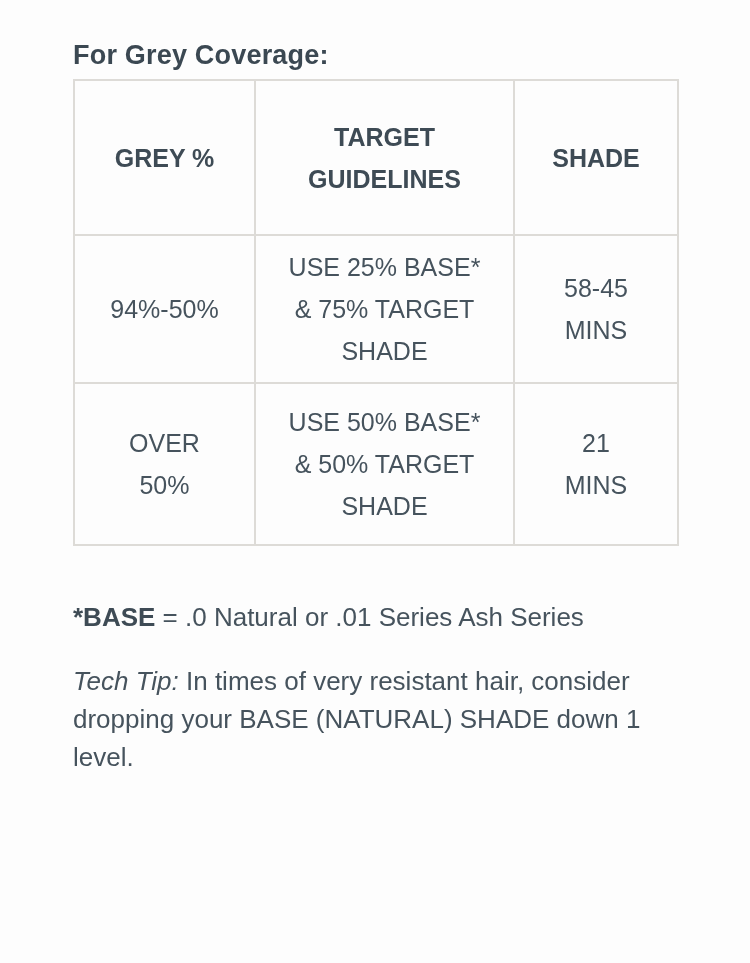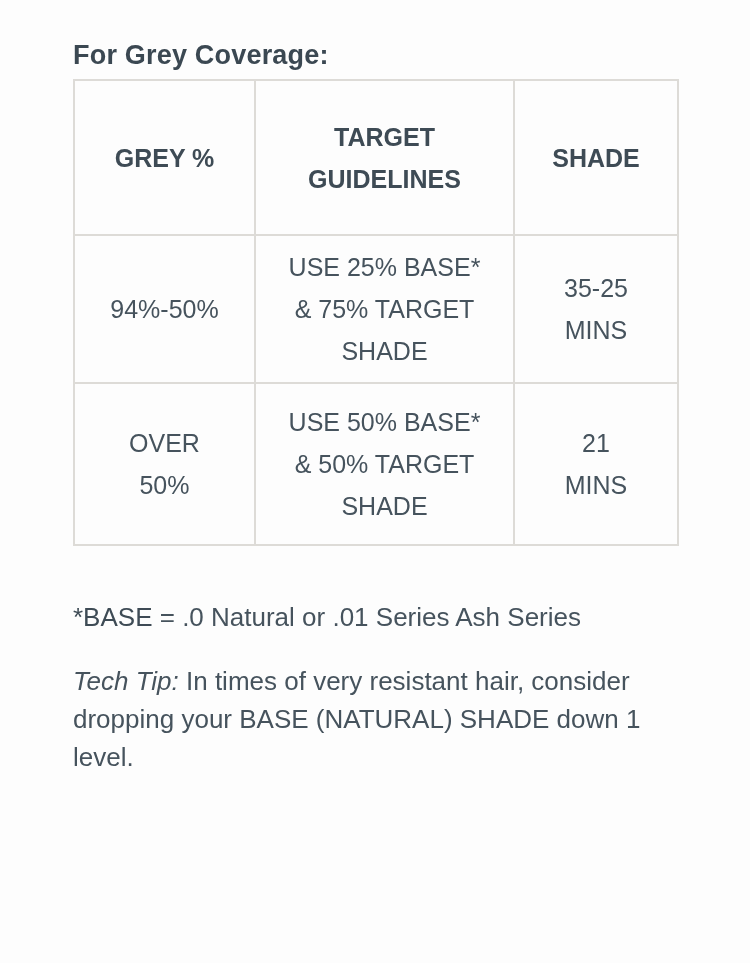--- a/index.html
+++ b/index.html
@@ -50,21 +50,21 @@
   table.coverage tbody tr:nth-child(1) { height: 122px; }
   table.coverage tbody tr:nth-child(2) { height: 162px; }
   table.coverage tbody tr:nth-child(3) { height: 167px; font-style: italic; }
 
   .footnote {
     margin: 52px 0 0 0;
     font-size: 26px;
     line-height: 38px;
     color: #46535d;
   }
-  .footnote .term { font-weight: 400; color: #3e4b55; }
+  .footnote .term { font-weight: 700; color: #3e4b55; }
 
   .tech-tip {
     margin: 26px 0 0 0;
     font-size: 26px;
     line-height: 38px;
     max-width: 608px;
     color: #46535d;
   }
   .tech-tip .label { font-style: italic; }
 </style>
@@ -88,21 +88,21 @@
 GUIDELINES</th>
         <th>SHADE</th>
       </tr>
     </thead>
     <tbody>
       <tr>
         <td>94%-50%</td>
         <td>USE 25% BASE*
 &amp; 75% TARGET
 SHADE</td>
-        <td>35-25
+        <td>58-45
 MINS</td>
       </tr>
       <tr>
         <td>OVER
 50%</td>
         <td>USE 50% BASE*
 &amp; 50% TARGET
 SHADE</td>
         <td>21
 MINS</td>

